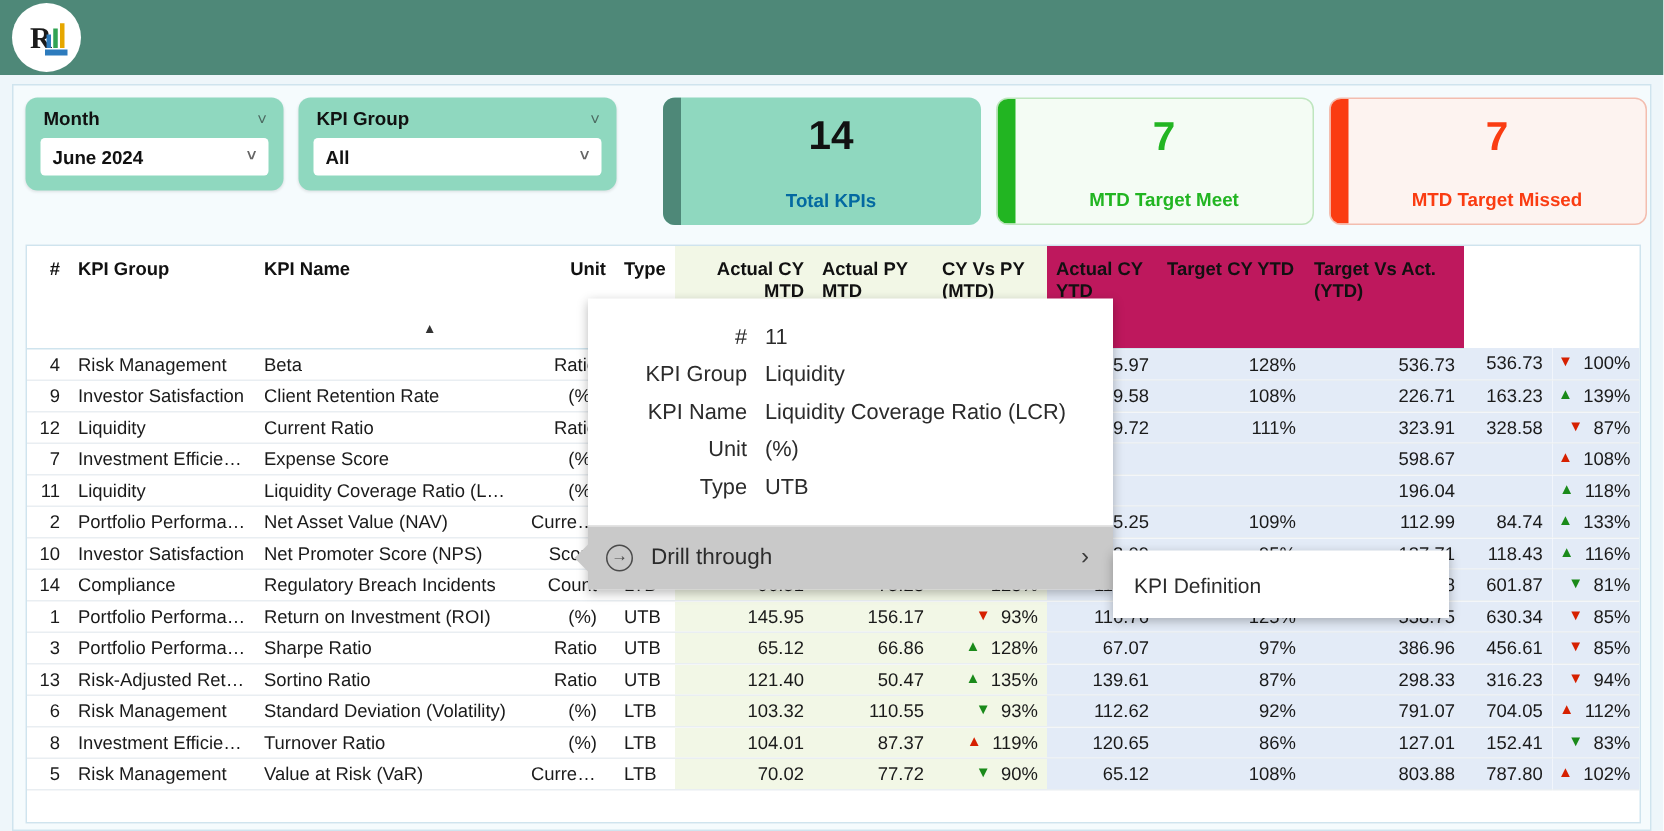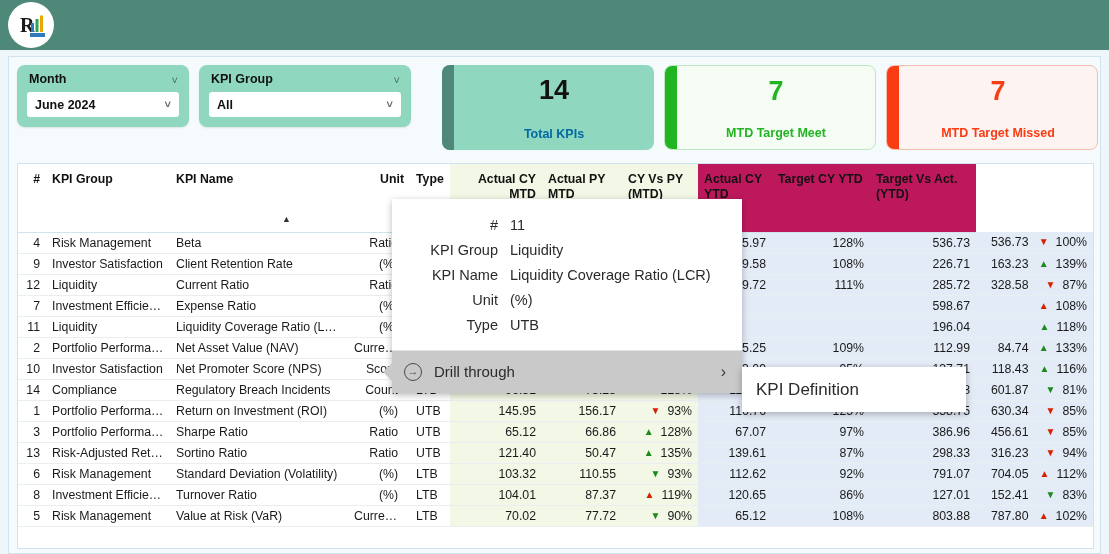--- a/index.html
+++ b/index.html
@@ -140,21 +140,21 @@
   .drill .more { position: absolute; right: 16px; font-size: 16px; color: #3a3a3a; }
   .drill-notch {
     position: absolute; left: -9px; top: 12px; width: 0; height: 0;
     border-top: 9px solid transparent; border-bottom: 9px solid transparent;
     border-right: 9px solid #c9c9c9;
   }
   .submenu {
     position: absolute; left: 733px; top: 310px; width: 224px; height: 45px;
     background: #ffffff; box-shadow: 0 2px 7px rgba(0,0,0,.28);
     display: flex; align-items: center; padding-left: 14px;
-    font-size: 17px; color: #2b2b2b; z-index: 50;
+    font-size: 14px; color: #2b2b2b; z-index: 50;
   }
 </style>
 </head>
 <body>
 
 <div id="root">
 
   <div class="titlebar">
     <div class="logo-wrap">
       <svg width="40" height="40" viewBox="0 0 40 40" aria-hidden="true">
@@ -284,33 +284,33 @@
                 <td class="c-idx">12</td>
                 <td class="">Liquidity</td>
                 <td class="">Current Ratio</td>
                 <td class="unit">Ratio</td>
                 <td class=""></td>
                 <td class="num g-mtd"></td>
                 <td class="num g-mtd"></td>
                 <td class="num g-mtd"></td>
                 <td class="num g-ytd">109.72</td>
                 <td class="num g-ytd">111%</td>
-                <td class="num g-ytd">285.72</td>
+                <td class="num g-ytd">323.91</td>
                 <td class="num g-ytd">328.58</td>
                 <td class="num g-ytd">
                   <span class="vs-cell">
                     <span class="tri dn-r">▼</span>
                     <span>87%</span>
                   </span>
                 </td>
               </tr>
               <tr>
                 <td class="c-idx">7</td>
                 <td class="">Investment Efficiency</td>
-                <td class="">Expense Ratio</td>
+                <td class="">Expense Score</td>
                 <td class="unit">(%)</td>
                 <td class=""></td>
                 <td class="num g-mtd"></td>
                 <td class="num g-mtd"></td>
                 <td class="num g-mtd"></td>
                 <td class="num g-ytd"></td>
                 <td class="num g-ytd"></td>
                 <td class="num g-ytd">598.67</td>
                 <td class="num g-ytd"></td>
                 <td class="num g-ytd">

